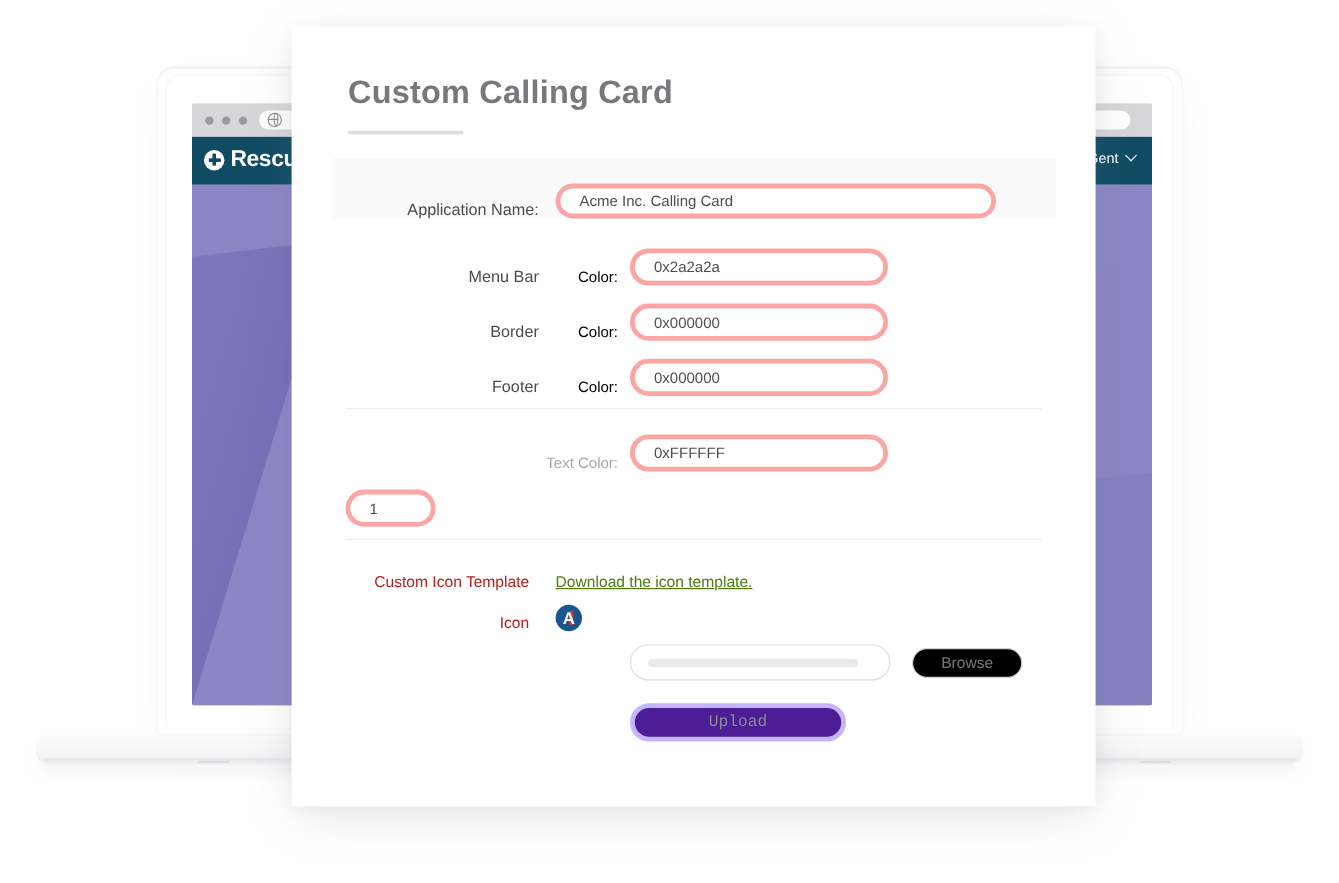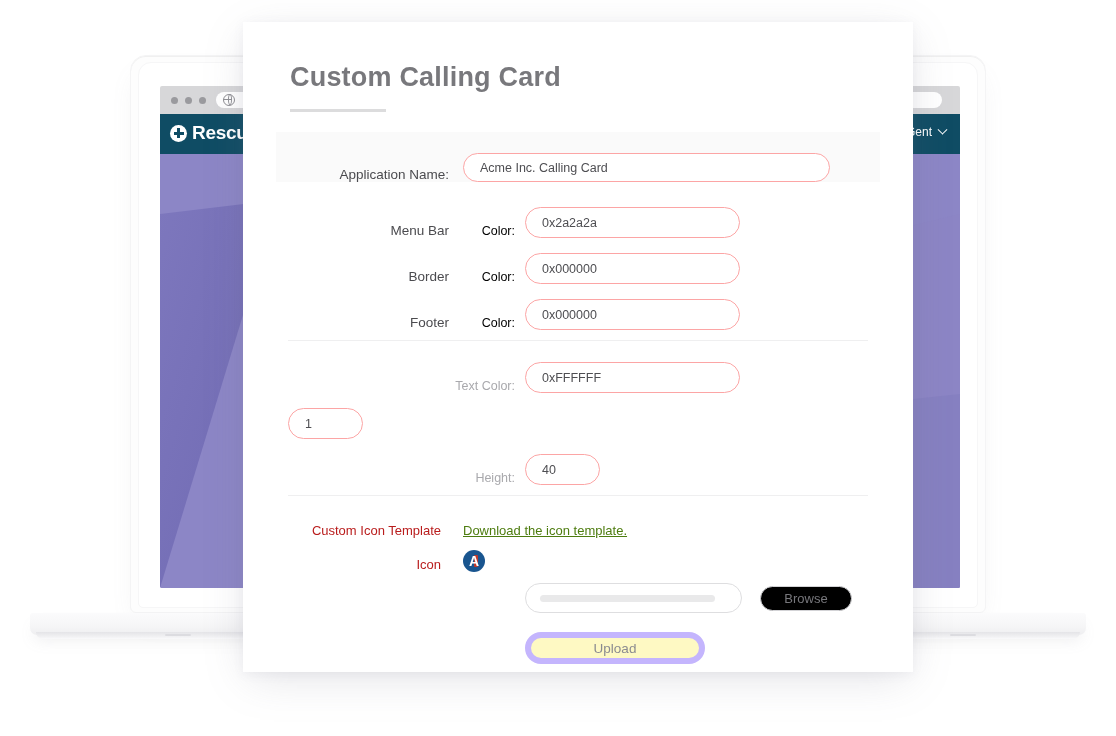--- a/index.html
+++ b/index.html
@@ -226,21 +226,21 @@
   }
   .lbl-mid {
     width: 237px;
     text-align: right;
     padding-right: 10px;
     font-size: 12.5px;
     color: #a9a9ad;
   }
   .pill {
     height: 31px;
-    border: 1px solid #fca5a5;
+    border: 4px solid #fca5a5;
     border-radius: 16px;
     background: #ffffff;
     display: flex;
     align-items: center;
     padding: 0 16px;
     font-size: 12.5px;
     color: #4e4e52;
   }
   .pill.app-name  { width: 367px; height: 29px; }
   .pill.color-in  { width: 215px; }
@@ -308,27 +308,28 @@
     border-radius: 16px;
     background: #000000;
     display: flex; align-items: center; justify-content: center;
     font-size: 13px;
     color: #77777c;
     cursor: pointer;
   }
   .upload-row { display: flex; align-items: center; height: 48px; }
   .upload-btn {
     width: 180px; height: 32px;
-    border: 6px solid #c4b5fd;
+    border: 4px solid #c4b5fd;
     border-radius: 17px;
-    background: #fef9c3;
+    background: #4c1d95;
     display: flex; align-items: center; justify-content: center;
     font-size: 13.5px;
     color: #8b8b90;
     cursor: pointer;
+    font-family: Liberation Mono, monospace;
   }
 </style>
 </head>
 <body>
 
 <div id="stage">
 
   <div id="laptop">
     <div class="laptop-lid"></div>
     <div class="laptop-lid-inner"></div>
@@ -441,26 +442,20 @@
             <span>0xFFFFFF</span>
           </div>
         </div>
 
         <div class="row">
           <div class="pill num-in">
             <span>1</span>
           </div>
         </div>
 
-        <div class="row">
-          <div class="lbl-mid">Height:</div>
-          <div class="pill num-in">
-            <span>40</span>
-          </div>
-        </div>
 
         <div class="divider"></div>
 
         <div class="row" style="height:36px">
           <div class="tmpl-label">Custom Icon Template</div>
           <a class="tmpl-link">Download the icon template.</a>
         </div>
 
         <div class="row" style="height:34px">
           <div class="tmpl-label">Icon</div>

